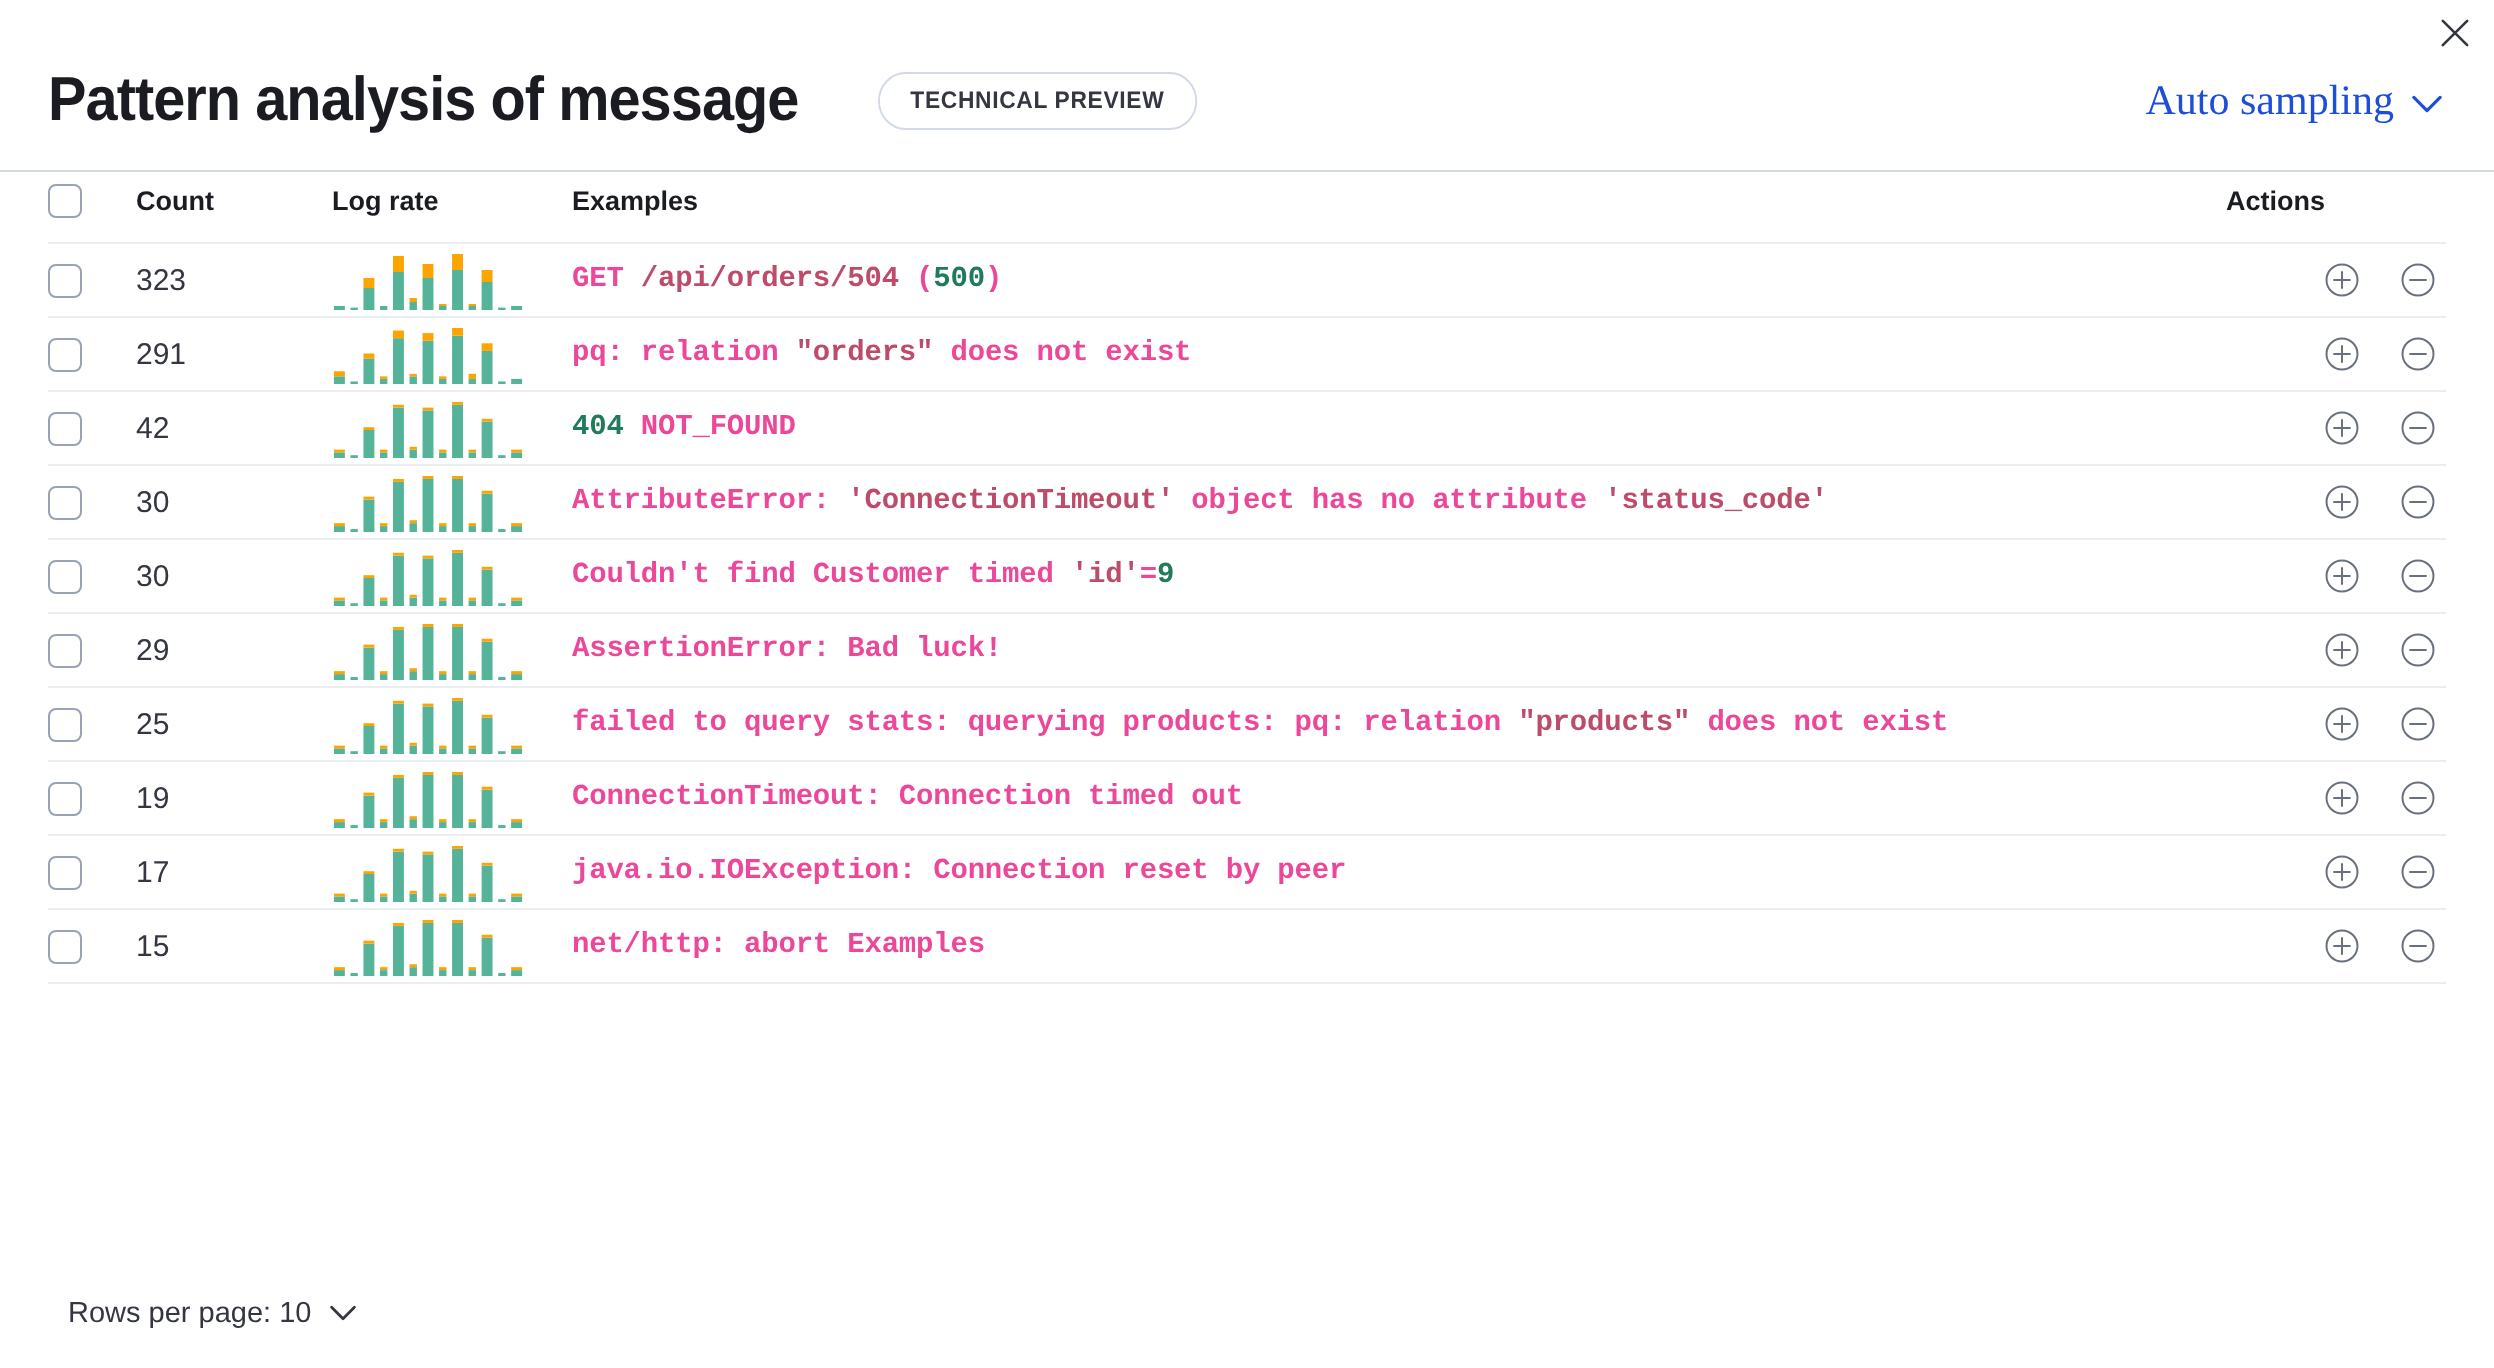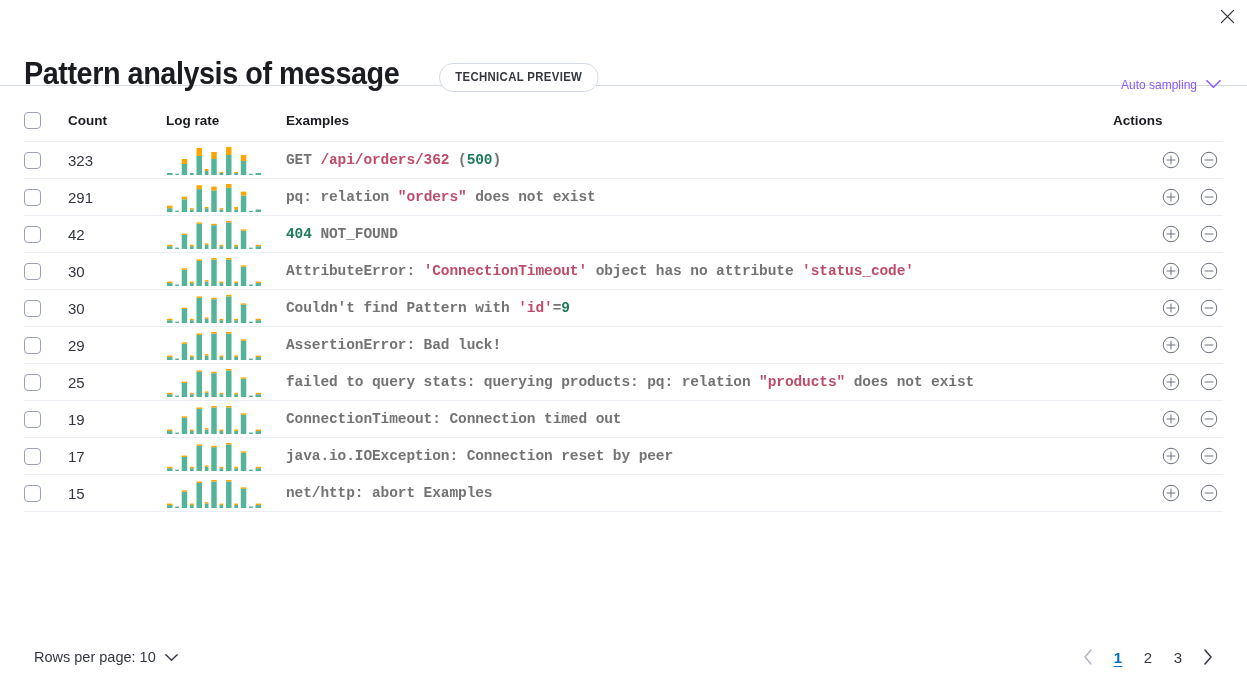--- a/index.html
+++ b/index.html
@@ -22,21 +22,21 @@
     padding: 0 24px;
   }
   .close-btn {
     position: absolute; top: 2px; right: 6px;
     width: 28px; height: 28px;
     display: flex; align-items: center; justify-content: center;
     cursor: pointer; background: none; border: none; padding: 0;
     color: #343741;
   }
   .header-row {
-    display: flex; align-items: flex-end;
+    display: flex; align-items: center;
     height: 92px;
     padding-top: 8px;
   }
   .title {
     font-size: 31px;
     font-weight: 700;
     letter-spacing: -0.5px;
     color: #1a1c21;
     margin: 0;
     white-space: nowrap;
@@ -53,37 +53,37 @@
     letter-spacing: 0.35px;
     color: #343741;
     white-space: nowrap;
     transform: scaleX(0.95);
     transform-origin: left center;
     background: #fff;
   }
   .header-spacer { flex: 1 1 auto; }
   .sampling-btn {
     display: inline-flex; align-items: center; gap: 9px;
-    color: #8b5cf6;
-    font-size: 12px;
+    color: #1d4ed8;
+    font-size: 21px;
     background: none; border: none; padding: 0 2px;
     cursor: pointer;
     white-space: nowrap;
-    font-family: Liberation Sans, sans-serif;
+    font-family: Liberation Serif, serif;
   }
 
   
   .body { padding: 0 24px; }
   .patterns-found {
     font-size: 15px;
     color: #69707d;
     padding: 36px 0 14px 1px;
   }
 
-  table.ptable { width: 100%; border-collapse: collapse; table-layout: fixed; margin-top: 20px; }
+  table.ptable { width: 100%; border-collapse: collapse; table-layout: fixed; }
   table.ptable th {
     text-align: left;
     font-size: 13.5px;
     font-weight: 700;
     color: #1a1c21;
     padding: 6px 0 12px 0;
     border-bottom: 1px solid #eaedf2;
     vertical-align: middle;
   }
   table.ptable td {
@@ -114,21 +114,21 @@
   .spark { display: block; }
 
   .ex-cell {
     font-family: "Liberation Mono", "DejaVu Sans Mono", monospace;
     font-size: 14.5px;
     font-weight: 700;
     white-space: nowrap;
     overflow: hidden;
     letter-spacing: -0.1px;
   }
-  .tok-kw  { color: #737373; }
+  .tok-kw  { color: #ec4899; }
   .tok-str { color: #bd4c6a; }
   .tok-num { color: #1f7b5c; text-align: center; }
 
   .actions-cell { text-align: right; white-space: nowrap; padding-right: 4px; }
   .act-btn {
     display: inline-flex; align-items: center; justify-content: center;
     width: 28px; height: 28px;
     background: none; border: none; padding: 0; margin-left: 10px;
     cursor: pointer; color: #69707d;
     vertical-align: middle;
@@ -244,21 +244,21 @@
                 <rect x="60.04" width="5.46" y="10.00" height="20.00" fill="#54b399"></rect>
                 <rect x="60.04" width="5.46" y="2.00" height="8.00" fill="#fca500"></rect>
                 <rect x="68.31" width="3.69" y="28.00" height="2.00" fill="#54b399"></rect>
                 <rect x="68.31" width="3.69" y="27.00" height="1.00" fill="#fca500"></rect>
                 <rect x="74.81" width="5.46" y="16.00" height="14.00" fill="#54b399"></rect>
                 <rect x="74.81" width="5.46" y="10.00" height="6.00" fill="#fca500"></rect>
                 <rect x="83.08" width="3.69" y="28.80" height="1.20" fill="#54b399"></rect>
                 <rect x="89.58" width="5.46" y="28.00" height="2.00" fill="#54b399"></rect>
               </svg>
             </td>
-            <td class="ex-cell"><span class="tok-kw">GET </span><span class="tok-str">/api/orders/362</span><span class="tok-kw"> (</span><span class="tok-num">500</span><span class="tok-kw">)</span></td>
+            <td class="ex-cell"><span class="tok-kw">GET </span><span class="tok-str">/api/orders/504</span><span class="tok-kw"> (</span><span class="tok-num">500</span><span class="tok-kw">)</span></td>
             <td class="actions-cell"><button class="act-btn" aria-label="add-filter-icon">
                 <svg width="18" height="18" viewBox="0 0 20 20">
                   <circle cx="10" cy="10" r="8.6" fill="none" stroke="currentColor" stroke-width="1.1"></circle>
                   <path d="M10 5.6 L10 14.4 M5.6 10 L14.4 10" stroke="currentColor" stroke-width="1.1" stroke-linecap="round"></path>
                 </svg>
               </button><button class="act-btn" aria-label="remove-filter-icon">
                 <svg width="18" height="18" viewBox="0 0 20 20">
                   <circle cx="10" cy="10" r="8.6" fill="none" stroke="currentColor" stroke-width="1.1"></circle>
                   <path d="M5.6 10 L14.4 10" stroke="currentColor" stroke-width="1.1" stroke-linecap="round"></path>
                 </svg>
@@ -427,21 +427,21 @@
                 <rect x="60.04" width="5.46" y="2.00" height="1.40" fill="#fca500"></rect>
                 <rect x="68.31" width="3.69" y="27.20" height="2.80" fill="#54b399"></rect>
                 <rect x="68.31" width="3.69" y="25.80" height="1.40" fill="#fca500"></rect>
                 <rect x="74.81" width="5.46" y="11.80" height="18.20" fill="#54b399"></rect>
                 <rect x="74.81" width="5.46" y="10.40" height="1.40" fill="#fca500"></rect>
                 <rect x="83.08" width="3.69" y="28.60" height="1.40" fill="#54b399"></rect>
                 <rect x="89.58" width="5.46" y="27.20" height="2.80" fill="#54b399"></rect>
                 <rect x="89.58" width="5.46" y="25.80" height="1.40" fill="#fca500"></rect>
               </svg>
             </td>
-            <td class="ex-cell"><span class="tok-kw">Couldn't find Pattern with </span><span class="tok-str">'id'</span><span class="tok-kw">=</span><span class="tok-num">9</span></td>
+            <td class="ex-cell"><span class="tok-kw">Couldn't find Customer timed </span><span class="tok-str">'id'</span><span class="tok-kw">=</span><span class="tok-num">9</span></td>
             <td class="actions-cell"><button class="act-btn" aria-label="add-filter-icon">
                 <svg width="18" height="18" viewBox="0 0 20 20">
                   <circle cx="10" cy="10" r="8.6" fill="none" stroke="currentColor" stroke-width="1.1"></circle>
                   <path d="M10 5.6 L10 14.4 M5.6 10 L14.4 10" stroke="currentColor" stroke-width="1.1" stroke-linecap="round"></path>
                 </svg>
               </button><button class="act-btn" aria-label="remove-filter-icon">
                 <svg width="18" height="18" viewBox="0 0 20 20">
                   <circle cx="10" cy="10" r="8.6" fill="none" stroke="currentColor" stroke-width="1.1"></circle>
                   <path d="M5.6 10 L14.4 10" stroke="currentColor" stroke-width="1.1" stroke-linecap="round"></path>
                 </svg>
@@ -684,27 +684,14 @@
   <div class="footer">
     <button class="rows-per-page">
       <span>Rows per page: 10</span>
       <span>
         <svg width="13" height="9" viewBox="0 0 16 10" aria-hidden="true">
           <path d="M1 1.5 L8 8.5 L15 1.5" stroke="currentColor" stroke-width="1.7" fill="none" stroke-linecap="round" stroke-linejoin="round"></path>
         </svg>
       </span>
     </button>
     <span class="footer-spacer"></span>
-    <div class="pager">
-      <button class="pg-arrow disabled" aria-label="Previous page">
-        <svg width="10" height="16" viewBox="0 0 10 16" aria-hidden="true">
-          <path d="M8 1 L2 8 L8 15" stroke="currentColor" stroke-width="1.5" fill="none" stroke-linecap="round" stroke-linejoin="round"></path>
-        </svg>
-      </button>
-      <span id="pager-nums"><button class="pg-num active">1</button><button class="pg-num">2</button><button class="pg-num">3</button></span>
-      <button class="pg-arrow enabled" aria-label="Next page">
-        <svg width="10" height="16" viewBox="0 0 10 16" aria-hidden="true">
-          <path d="M2 1 L8 8 L2 15" stroke="currentColor" stroke-width="1.5" fill="none" stroke-linecap="round" stroke-linejoin="round"></path>
-        </svg>
-      </button>
-    </div>
   </div>
 </div>
 
 </body></html>

